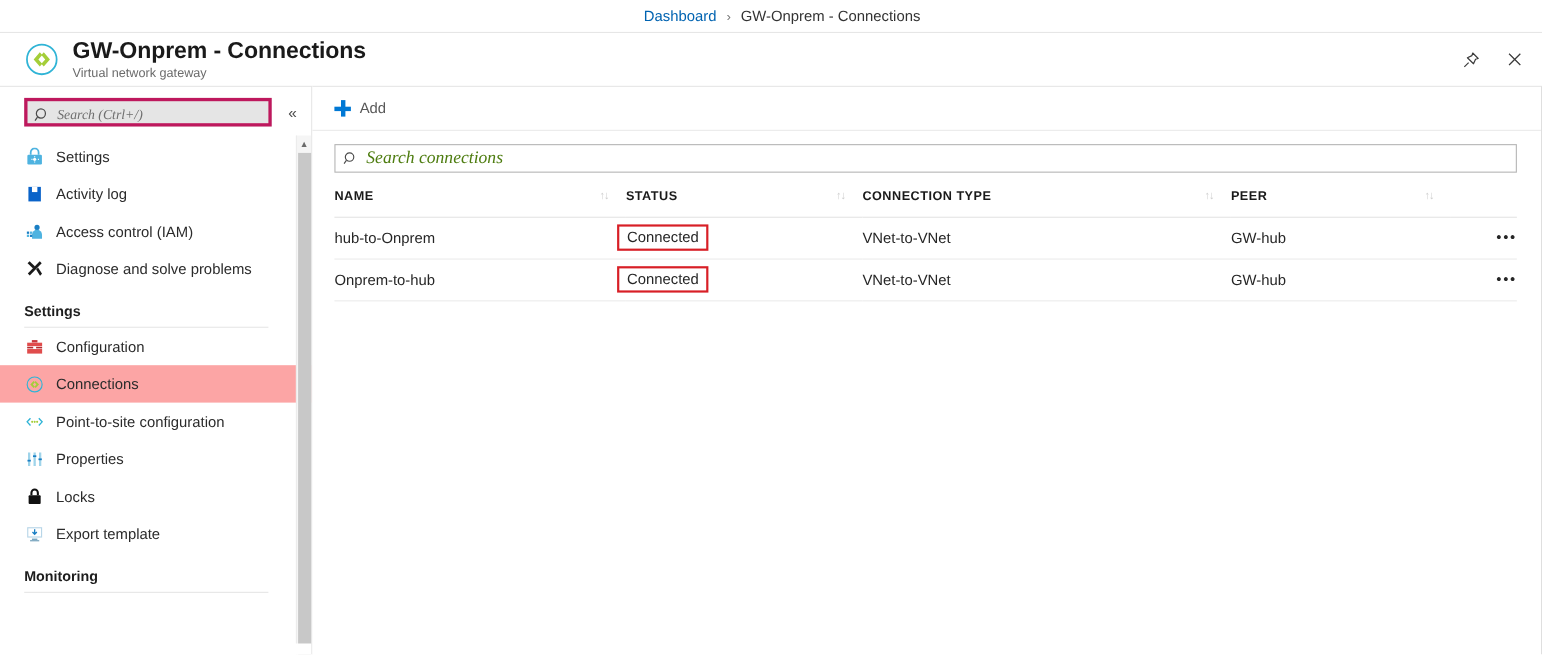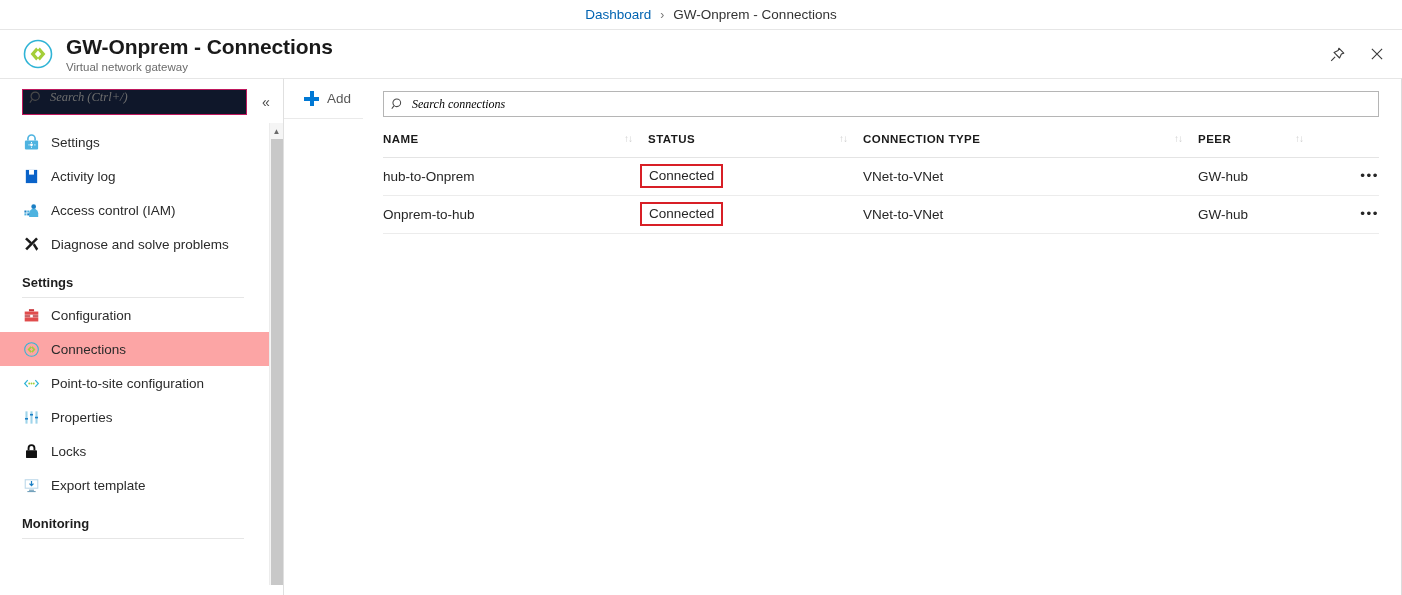--- a/index.html
+++ b/index.html
@@ -63,23 +63,23 @@
     background: #ffffff;
     display: flex; flex-direction: column;
   }
   .nav-search-row {
     display: flex; align-items: center;
     padding: 10px 0 8px 22px;
     flex: 0 0 auto;
   }
   .nav-search {
     width: 225px; height: 26px;
-    border: 1px solid #be185d;
-    display: flex; align-items: flex-start;
-    padding: 0 6px; background: #0f172a;
+    border: 3px solid #be185d;
+    display: flex; align-items: flex-end;
+    padding: 0 6px; background: #e5e5e5;
   }
   .search-glyph { width: 15px; height: 15px; flex: 0 0 15px; margin-right: 6px; color: #4a4a4a; }
   .nav-search-text {
     font-size: 12.5px; color: #6e6e6e; font-style: italic;
     font-family: "Liberation Serif", serif;
   }
   .collapse-btn {
     margin-left: 10px; width: 18px; height: 18px;
     display: flex; align-items: center; justify-content: center;
     color: #4a4a4a; font-size: 14px; cursor: pointer;
@@ -125,21 +125,21 @@
   .nav-hscroll {
     position: absolute; left: 0; right: 0; bottom: 0; height: 10px;
     background: #ffffff;
   }
 
   
   .content {
     flex: 1 1 auto;
     border-top: 1px solid #e6e6e6;
     border-right: 1px solid #dcdcdc;
-    display: flex; flex-direction: row;
+    display: flex; flex-direction: column;
     background: #ffffff;
     min-width: 0;
     position: relative;
   }
   .toolbar {
     height: 40px; display: flex; align-items: center;
     padding-left: 20px; border-bottom: 1px solid #eaeaea;
     flex: 0 0 40px;
   }
   .tb-btn {
@@ -158,21 +158,21 @@
   .tb-label { font-size: 13.5px; color: #585858; }
 
   .content-inner { padding: 12px 22px 0 20px; flex: 1 1 auto; min-height: 0; }
 
   .conn-search {
     height: 26px; border: 1px solid #b5b5b5;
     display: flex; align-items: center; padding: 0 7px;
     margin-bottom: 4px;
   }
   .conn-search-text {
-    font-size: 12px; color: #000000; font-style: italic;
+    font-size: 16px; color: #4d7c0f; font-style: italic;
     font-family: "Liberation Serif", serif;
     text-align: center;
   }
 
   table.conn-table { width: 100%; border-collapse: collapse; table-layout: fixed; }
   table.conn-table th {
     text-align: left; font-size: 11.5px; font-weight: 700;
     color: #1a1a1a; letter-spacing: 0.45px;
     height: 36px; padding: 0; vertical-align: middle;
     border-bottom: 1px solid #e4e4e4;

